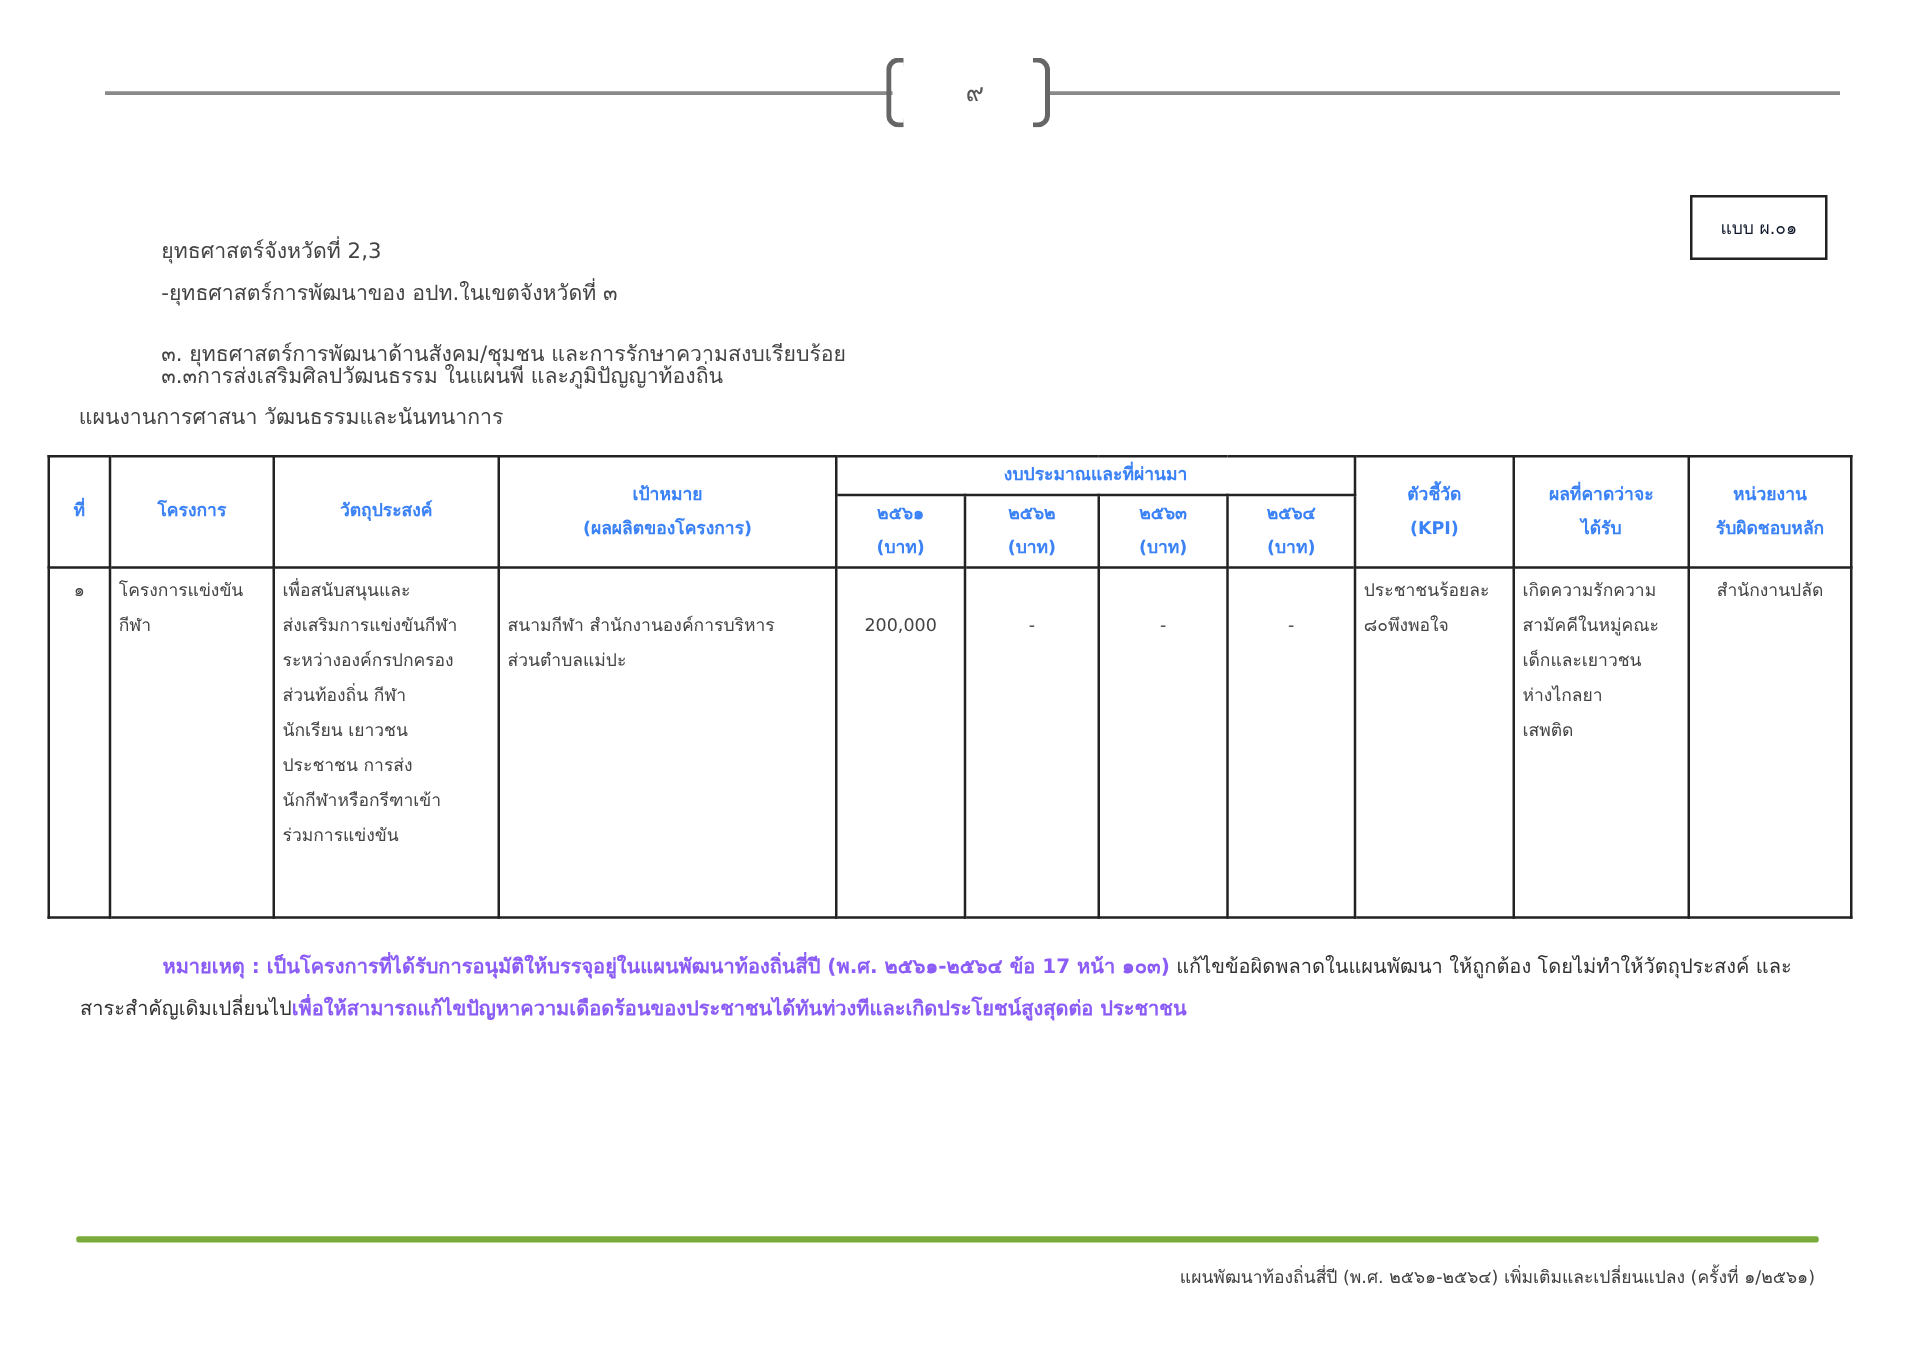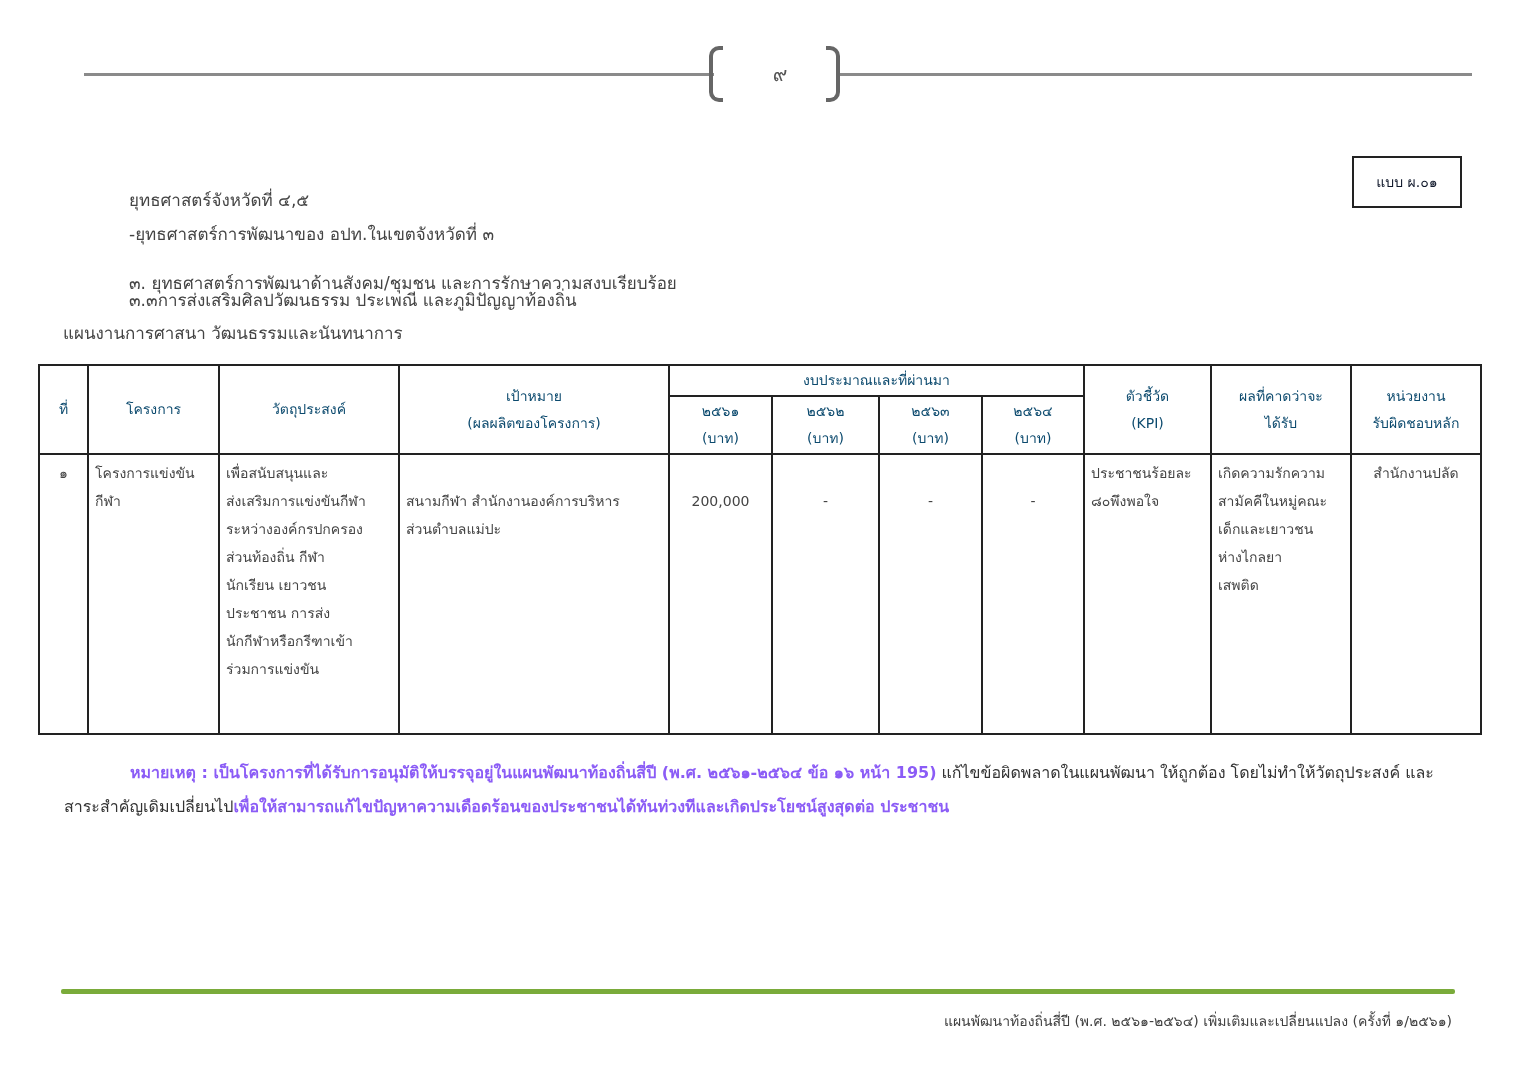--- a/index.html
+++ b/index.html
@@ -10,44 +10,44 @@
     .hline { position:absolute; height:3px; background:#8a8a8a; }
     .bracket { position:absolute; top:46px; width:14px; height:56px; border:4px solid #666; box-sizing:border-box; }
     .bracket.left { left:709px; border-right:none; border-radius:10px 0 0 10px; }
     .bracket.right { left:826px; border-left:none; border-radius:0 10px 10px 0; }
     .page-num { position:absolute; left:760px; top:58px; width:40px; text-align:center; font-size:20px; color:#555; }
     .form-box { position:absolute; left:1352px; top:156px; width:110px; height:52px; border:2px solid #222; box-sizing:border-box;
       display:flex; align-items:center; justify-content:center; font-size:14px; color:#0f172a; }
     .heading { position:absolute; font-size:17px; color:#444; white-space:nowrap; }
     table.plan { position:absolute; left:38px; top:364px; width:1442px; height:371px; border-collapse:collapse; table-layout:fixed; }
     table.plan th, table.plan td { border:2px solid #222; font-size:14px; color:#444; }
-    table.plan th { font-weight:normal; text-align:center; vertical-align:middle; line-height:27px; color:#0c4a6e; }
+    table.plan th { font-weight:bold; text-align:center; vertical-align:middle; line-height:27px; color:#3b82f6; }
     table.plan td { vertical-align:top; padding:4px 6px; line-height:28px; }
     .center { text-align:center; }
     .note { position:absolute; left:64px; top:756px; width:1390px; font-size:16px; line-height:34px; color:#333; text-indent:66px; }
     .note b { color:#8b5cf6; }
     .green-bar { position:absolute; left:61px; top:989px; width:1394px; height:5px; background:#7aab3a; border-radius:2px; }
     .footer { position:absolute; right:76px; top:1010px; font-size:14px; color:#404040; }
     .ph { white-space:pre-line;border-radius:27px; }
   </style>
 </head>
 <body>
 
 <div class="hline" style="left:84px; top:73px; width:630px;"></div>
 <div class="hline" style="left:836px; top:73px; width:636px;"></div>
 <div class="bracket left"></div>
 <div class="bracket right"></div>
 <div class="page-num">๙</div>
 
 <div class="form-box">แบบ ผ.๐๑</div>
 
-<div class="heading" style="left:129px; top:186px;">ยุทธศาสตร์จังหวัดที่ ๔,๕</div>
+<div class="heading" style="left:129px; top:186px;">ยุทธศาสตร์จังหวัดที่ 2,3</div>
 <div class="heading" style="left:129px; top:220px;">-ยุทธศาสตร์การพัฒนาของ อปท.ในเขตจังหวัดที่ ๓</div>
 <div class="heading" style="left:129px; top:253px;margin-top:16px;">๓.  ยุทธศาสตร์การพัฒนาด้านสังคม/ชุมชน  และการรักษาความสงบเรียบร้อย</div>
-<div class="heading" style="left:129px; top:286px;">๓.๓การส่งเสริมศิลปวัฒนธรรม ประเพณี และภูมิปัญญาท้องถิ่น</div>
+<div class="heading" style="left:129px; top:286px;">๓.๓การส่งเสริมศิลปวัฒนธรรม ในแผนพี และภูมิปัญญาท้องถิ่น</div>
 <div class="heading" style="left:48px; top:319px;margin-left:15px;">แผนงานการศาสนา วัฒนธรรมและนันทนาการ</div>
 
 <table class="plan">
   <colgroup>
     <col style="width:49px">
       <col style="width:131px">
       <col style="width:180px">
       <col style="width:270px">
     <col style="width:103px">
       <col style="width:107px">
@@ -107,16 +107,16 @@
       <td class="ph">เกิดความรักความ
 สามัคคีในหมู่คณะ
 เด็กและเยาวชน
 ห่างไกลยา
 เสพติด</td>
       <td class="center">สำนักงานปลัด</td>
     </tr>
   </tbody>
 </table>
 
-<div class="note"><b>หมายเหตุ  :</b><b> เป็นโครงการที่ได้รับการอนุมัติให้บรรจุอยู่ในแผนพัฒนาท้องถิ่นสี่ปี (พ.ศ. ๒๕๖๑-๒๕๖๔ ข้อ ๑๖ หน้า 195)</b><span> แก้ไขข้อผิดพลาดในแผนพัฒนา ให้ถูกต้อง โดยไม่ทำให้วัตถุประสงค์ และสาระสำคัญเดิมเปลี่ยนไป</span><b>เพื่อให้สามารถแก้ไขปัญหาความเดือดร้อนของประชาชนได้ทันท่วงทีและเกิดประโยชน์สูงสุดต่อ ประชาชน</b></div>
+<div class="note"><b>หมายเหตุ  :</b><b> เป็นโครงการที่ได้รับการอนุมัติให้บรรจุอยู่ในแผนพัฒนาท้องถิ่นสี่ปี (พ.ศ. ๒๕๖๑-๒๕๖๔ ข้อ 17 หน้า ๑๐๓)</b><span> แก้ไขข้อผิดพลาดในแผนพัฒนา ให้ถูกต้อง โดยไม่ทำให้วัตถุประสงค์ และสาระสำคัญเดิมเปลี่ยนไป</span><b>เพื่อให้สามารถแก้ไขปัญหาความเดือดร้อนของประชาชนได้ทันท่วงทีและเกิดประโยชน์สูงสุดต่อ ประชาชน</b></div>
 
 <div class="green-bar"></div>
 <div class="footer">แผนพัฒนาท้องถิ่นสี่ปี (พ.ศ. ๒๕๖๑-๒๕๖๔) เพิ่มเติมและเปลี่ยนแปลง (ครั้งที่ ๑/๒๕๖๑)</div>
 
 </body></html>

